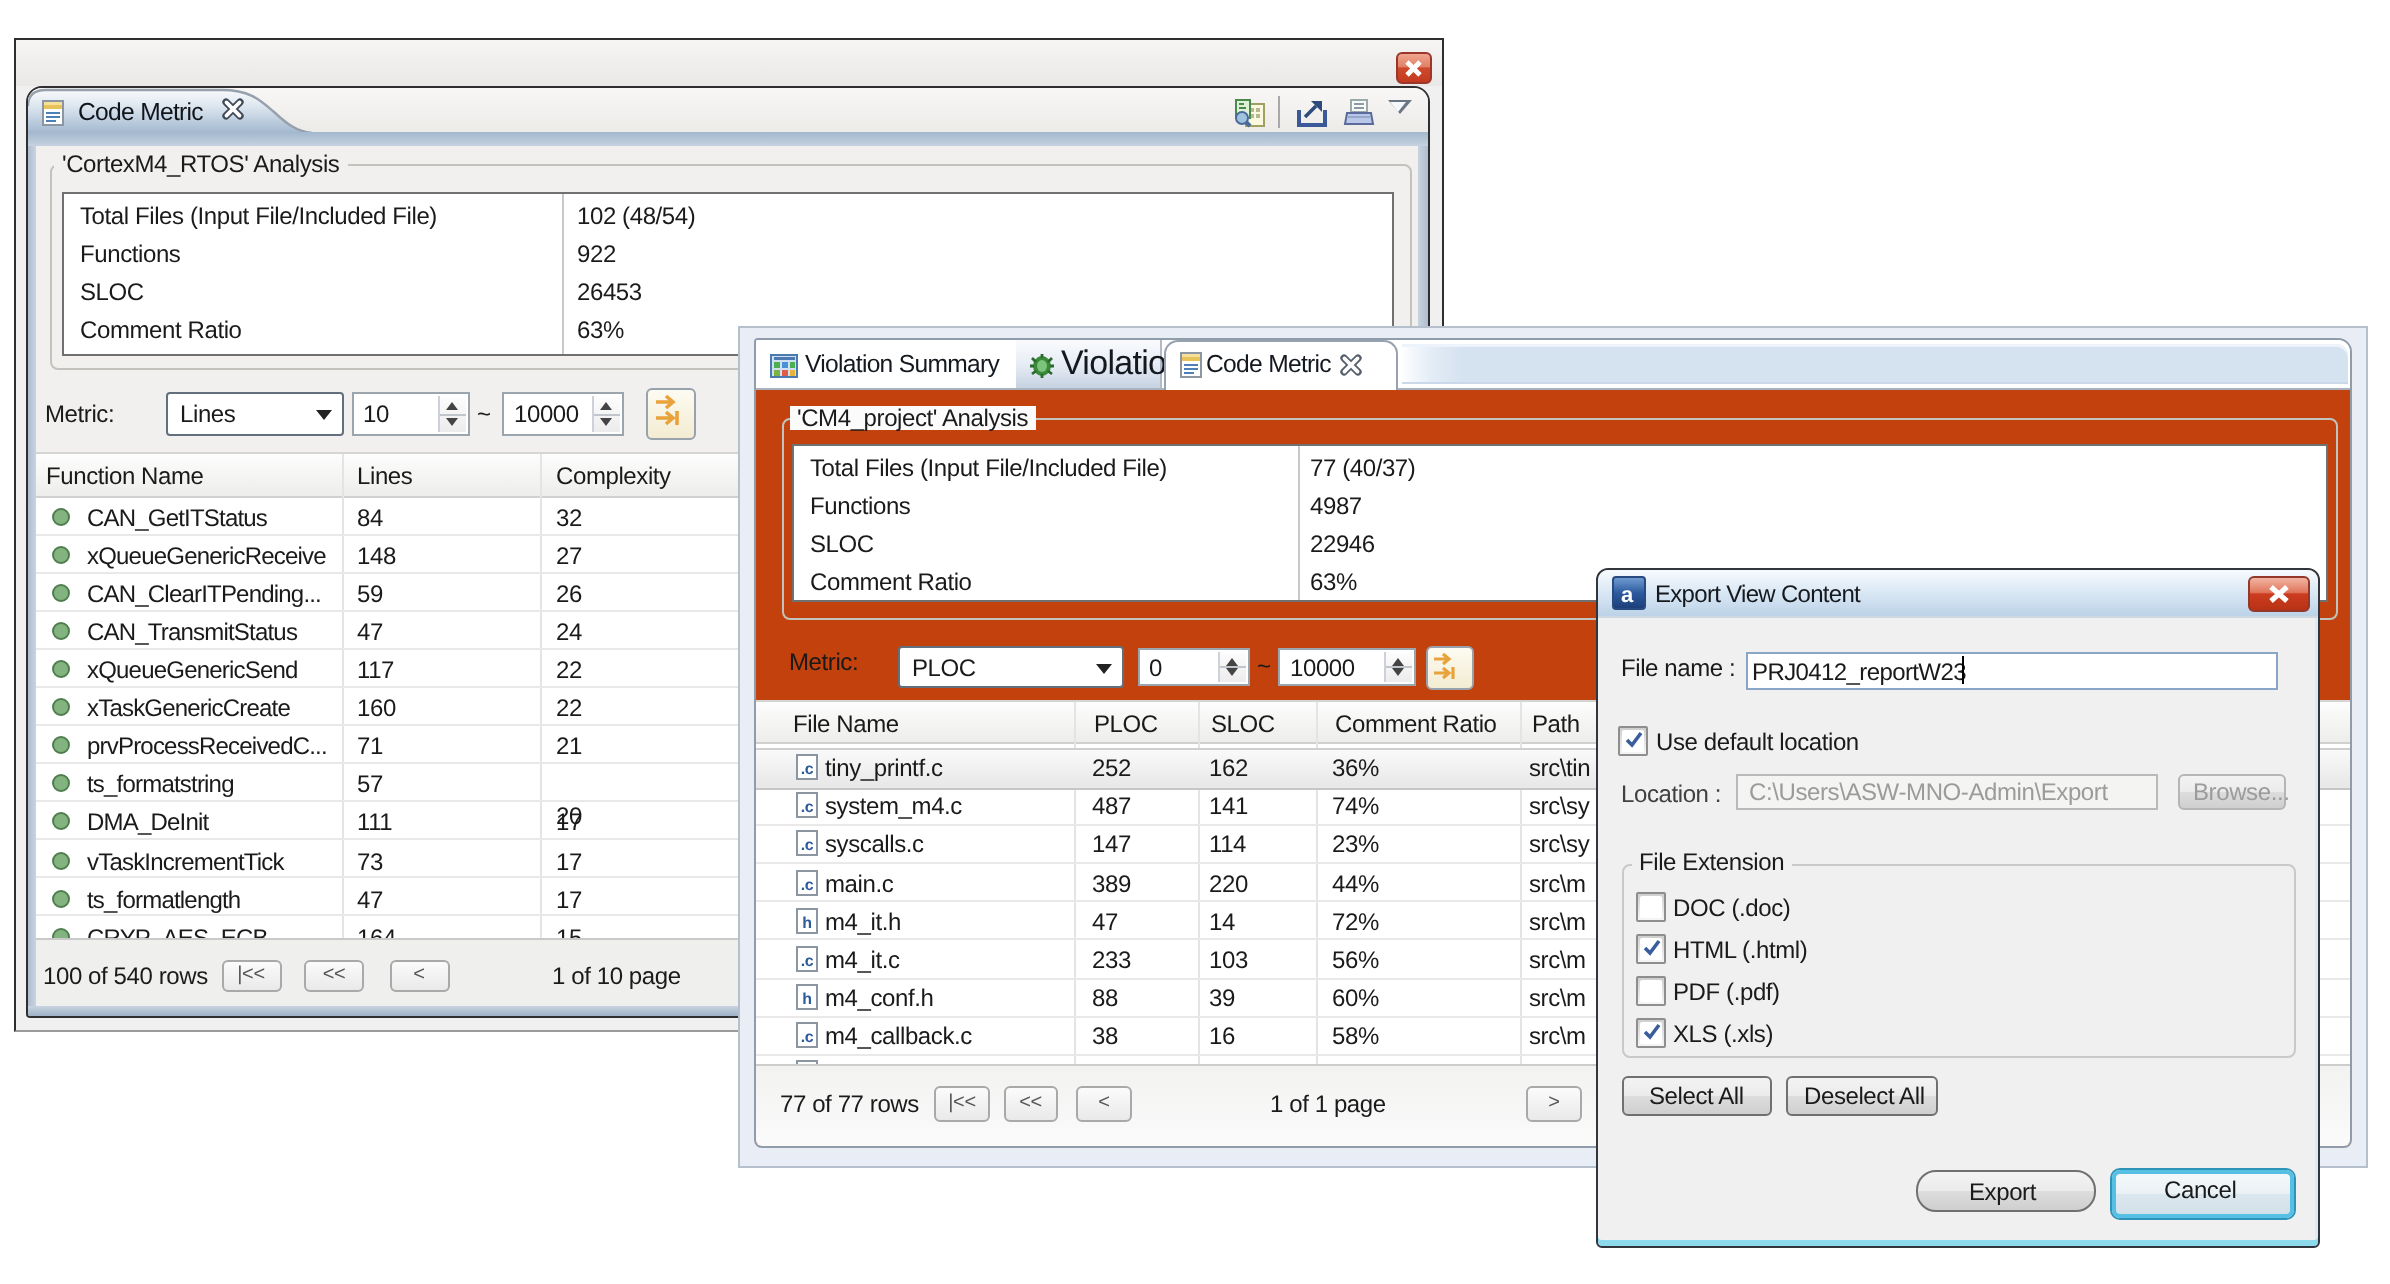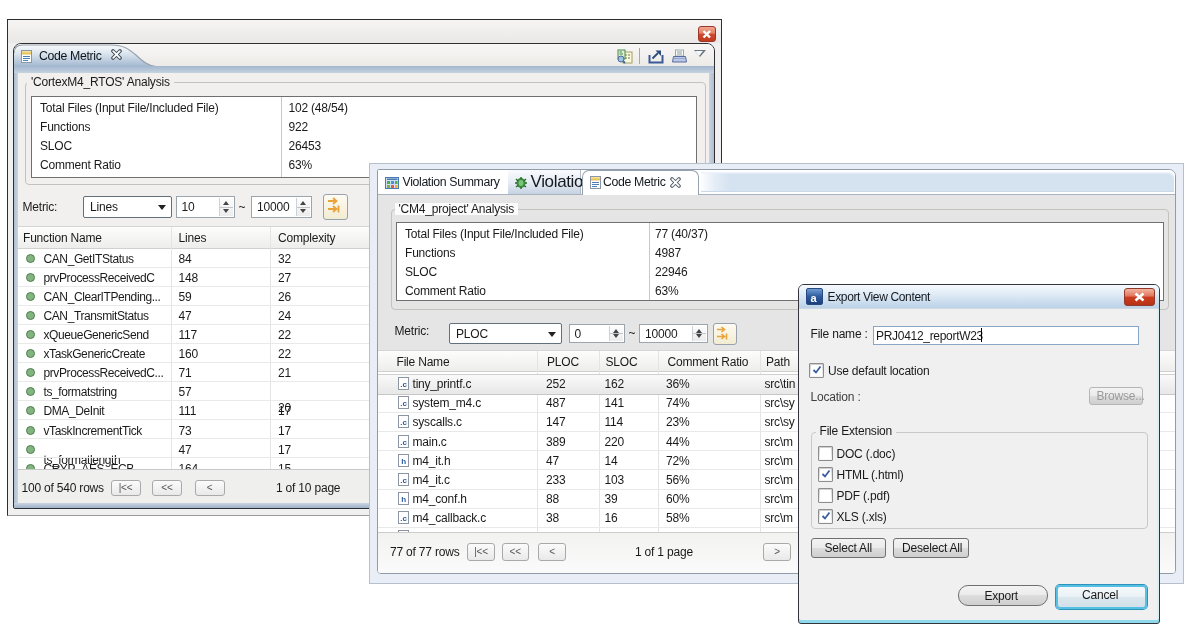--- a/index.html
+++ b/index.html
@@ -156,21 +156,21 @@
         <div class="txt" style="left:260.5px;top:4px;">Complexity</div>
         <div class="vline" style="left:153.5px;top:0;height:243px;"></div>
         <div class="vline" style="left:252px;top:0;height:243px;"></div>
         <div class="vline" style="left:351px;top:0;height:243px;"></div>
       <div class="greendot" style="left:8.5px;top:27.5px"></div>
             <div class="txt" style="left:26px;top:25.5px;letter-spacing:-0.4px;">CAN_GetITStatus</div>
             <div class="txt" style="left:161px;top:25.5px">84</div>
             <div class="txt" style="left:260.5px;top:25.5px">32</div>
             <div class="hline" style="left:0;right:0;top:40.3px"></div>
             <div class="greendot" style="left:8.5px;top:46.56px"></div>
-            <div class="txt" style="left:26px;top:44.56px;letter-spacing:-0.4px;">prvProcessReceivedC</div>
+            <div class="txt" style="left:26px;top:44.56px;letter-spacing:-0.4px;">xQueueGenericReceive</div>
             <div class="txt" style="left:161px;top:44.56px">148</div>
             <div class="txt" style="left:260.5px;top:44.56px">27</div>
             <div class="hline" style="left:0;right:0;top:59.36px"></div>
             <div class="greendot" style="left:8.5px;top:65.62px"></div>
             <div class="txt" style="left:26px;top:63.620000000000005px;letter-spacing:-0.4px;">CAN_ClearITPending...</div>
             <div class="txt" style="left:161px;top:63.620000000000005px">59</div>
             <div class="txt" style="left:260.5px;top:63.620000000000005px">26</div>
             <div class="hline" style="left:0;right:0;top:78.42px"></div>
             <div class="greendot" style="left:8.5px;top:84.68px"></div>
             <div class="txt" style="left:26px;top:82.68px;letter-spacing:-0.4px;">CAN_TransmitStatus</div>
@@ -201,21 +201,21 @@
             <div class="txt" style="left:26px;top:177.98000000000002px;letter-spacing:-0.4px;">DMA_DeInit</div>
             <div class="txt" style="left:161px;top:177.98000000000002px">111</div>
             <div class="txt" style="left:260.5px;top:177.98000000000002px">17</div>
             <div class="hline" style="left:0;right:0;top:192.78000000000003px"></div>
             <div class="greendot" style="left:8.5px;top:199.04000000000002px"></div>
             <div class="txt" style="left:26px;top:197.04000000000002px;letter-spacing:-0.4px;">vTaskIncrementTick</div>
             <div class="txt" style="left:161px;top:197.04000000000002px">73</div>
             <div class="txt" style="left:260.5px;top:197.04000000000002px">17</div>
             <div class="hline" style="left:0;right:0;top:211.84000000000003px"></div>
             <div class="greendot" style="left:8.5px;top:218.10000000000002px"></div>
-            <div class="txt" style="left:26px;top:216.10000000000002px;letter-spacing:-0.4px;margin-top:10px;">ts_formatlength</div>
+            <div class="txt" style="left:26px;top:216.10000000000002px;letter-spacing:-0.4px;">ts_formatlength</div>
             <div class="txt" style="left:161px;top:216.10000000000002px">47</div>
             <div class="txt" style="left:260.5px;top:216.10000000000002px">17</div>
             <div class="hline" style="left:0;right:0;top:230.90000000000003px"></div>
             <div class="greendot" style="left:8.5px;top:237.16000000000003px"></div>
             <div class="txt" style="left:26px;top:235.16000000000003px;letter-spacing:-0.4px;">CRYP_AES_ECB</div>
             <div class="txt" style="left:161px;top:235.16000000000003px">164</div>
             <div class="txt" style="left:260.5px;top:235.16000000000003px">15</div>
           </div>
 
       <div class="abs" style="left:0px;top:396px;width:691px;height:35px;background:#efefee;border-top:1px solid #c9c9c9;">
@@ -266,21 +266,21 @@
       <rect x="2" y="6" width="7" height="1" fill="#4d7fb8"></rect>
       <rect x="2" y="8" width="7" height="1" fill="#4d7fb8"></rect>
       <rect x="2" y="10" width="5" height="1" fill="#4d7fb8"></rect>
     </svg>
     <div class="txt" style="left:225.5px;top:5px;font-size:12.3px;color:#14191f;letter-spacing:-0.35px;">Code Metric</div>
     <svg class="abs" style="left:292px;top:7px;" width="11" height="11" viewBox="0 0 12 12">
       <path d="M2.2 2.2 L9.8 9.8 M9.8 2.2 L2.2 9.8" stroke="#565f6b" stroke-width="4" stroke-linecap="round"></path>
       <path d="M2.4 2.4 L9.6 9.6 M9.6 2.4 L2.4 9.6" stroke="#fdfdfd" stroke-width="2" stroke-linecap="round"></path>
     </svg>
 
-    <div class="abs" id="w2c" style="left:0px;top:25px;width:806px;height:378px;background:#e5e5e5;">
+    <div class="abs" id="w2c" style="left:0px;top:25px;width:806px;height:378px;background:#c2410c;">
 
       <div class="gbox" style="left:13px;top:14px;width:776px;height:99px;"></div>
       <div class="glabel" style="left:17px;top:8px;background:#fbfbfb;">'CM4_project' Analysis</div>
       <div class="itable" style="left:18.5px;top:26.5px;width:766px;height:77px;">
         <div class="vline" style="left:252px;top:0;bottom:0;background:#c9c9c9;"></div>
         <div class="txt" style="left:8px;top:4.5px;line-height:15px;">Total Files (Input File/Included File)</div>
         <div class="txt" style="left:258px;top:4.5px;line-height:15px;">77 (40/37)</div>
         <div class="txt" style="left:8px;top:23.5px;line-height:15px;">Functions</div>
         <div class="txt" style="left:258px;top:23.5px;line-height:15px;">4987</div>
         <div class="txt" style="left:8px;top:42.5px;line-height:15px;">SLOC</div>
@@ -450,20 +450,23 @@
 
   <div class="cb ck" style="left:10.5px;top:78px;">
         <i></i>
     <svg width="14" height="14" viewBox="0 0 14 14">
           <path d="M3.5 7 L6 9.5 L10.5 3.5" fill="none" stroke="#3a5e9c" stroke-width="1.8"></path>
         </svg>
   </div>
   <div class="txt" style="left:29.5px;top:79.5px;">Use default location</div>
 
   <div class="txt" style="left:12px;top:105.5px;color:#404040;">Location :</div>
+  <div class="abs" style="left:69px;top:102px;width:209px;height:16.5px;border:1px solid #b9b9b9;background:#f4f4f3;">
+    <div class="txt" style="left:6px;top:1.5px;color:#9b9b9b;">C:\Users\ASW-MNO-Admin\Export</div>
+  </div>
   <div class="w7btn" style="left:290px;top:102px;width:52.5px;height:16.5px;border-color:#b5b5b5;">
     <div class="txt" style="left:7px;top:1.5px;color:#9b9b9b;">Browse...</div>
   </div>
 
   <div class="gbox" style="left:12px;top:147px;width:335px;height:95.5px;border-color:#c9c9c9;"></div>
   <div class="glabel" style="left:17px;top:140.5px;background:#f0f0f0;">File Extension</div>
   <div class="cb" style="left:19.5px;top:161px;">
         <i></i>
       </div>
   <div class="txt" style="left:38px;top:162.5px;">DOC (.doc)</div>

